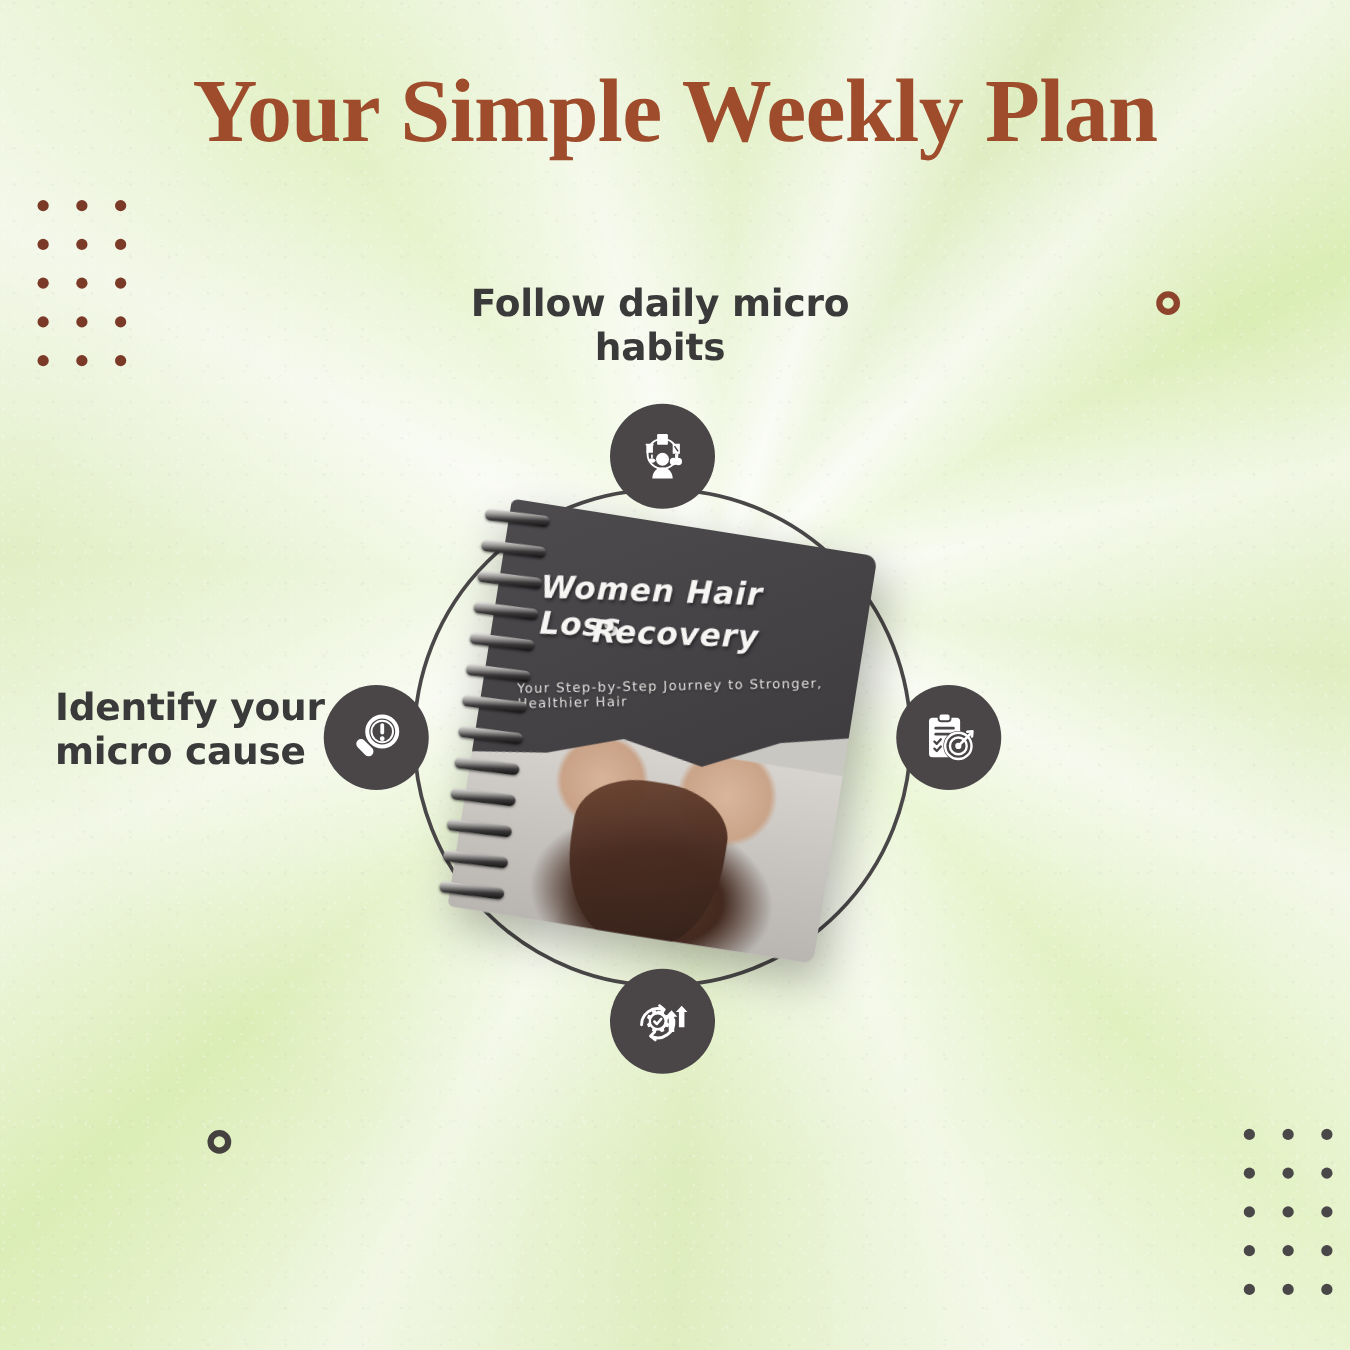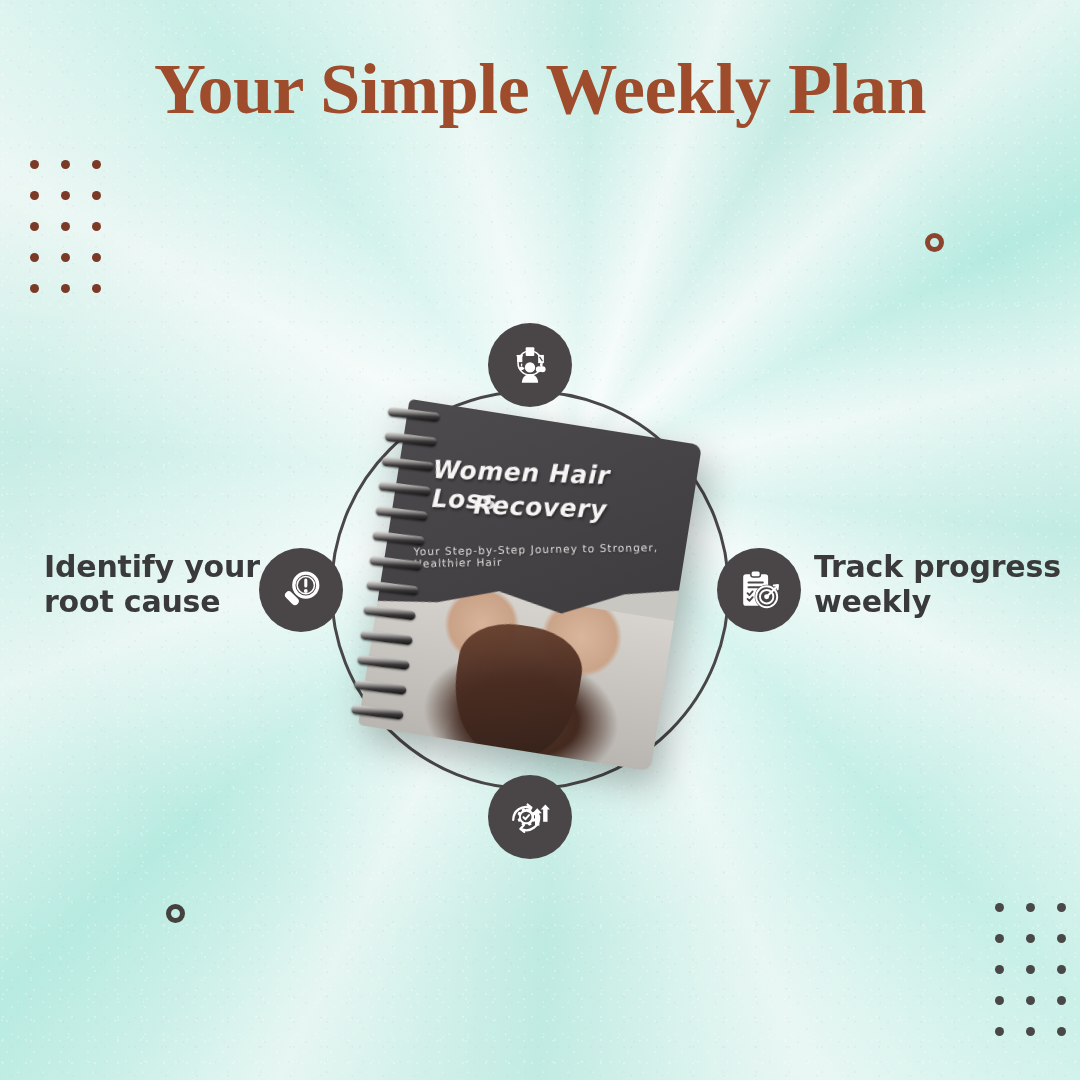--- a/index.html
+++ b/index.html
@@ -7,21 +7,21 @@
   body {
     font-family:"Liberation Sans", sans-serif;
     background:#f2f1ef;
     position:relative;
   }
 
   
   #canvas {
     position:absolute; inset:0;
     width:1080px; height:1080px;
-    background:#5eead4;
+    background:#bef264;
     overflow:hidden;
   }
   .bg-rays {
     position:absolute; inset:-20%;
     background:
       conic-gradient(from 18deg at 52% 46%,
         rgba(255,255,255,.95) 0deg,
         rgba(226,224,221,.55) 13deg,
         rgba(255,255,255,.95) 27deg,
         rgba(232,230,227,.45) 44deg,
@@ -296,53 +296,53 @@
         <path d="M12 27.5c1.8-2.4 4.6-2.4 6.4 0-1.8 2.6-4.6 2.6-6.4 0z" fill="#fff" stroke="none"></path>
         <path d="M15.2 25.5v-3" stroke="#fff" stroke-width="1.4"></path>
         <circle cx="33.2" cy="28.4" r="3.1" fill="#fff" stroke="none"></circle>
         <circle cx="37.2" cy="28.4" r="3.1" fill="#fff" stroke="none"></circle>
         <path d="M35.2 25.4v-3.2" stroke="#fff" stroke-width="1.4"></path>
         <circle cx="24" cy="26.5" r="5.4" fill="#fff" stroke="none"></circle>
         <path d="M15.5 42.5c0-5.4 3.8-9.2 8.5-9.2s8.5 3.8 8.5 9.2z" fill="#fff" stroke="none"></path>
       </svg>
     </span>
   </div>
+  <div class="label label-top">Follow daily micro habits</div>
 
   <div class="node node-left">
     <span>
       <svg viewBox="0 0 48 48" fill="none">
         <circle cx="29" cy="19" r="12.5" fill="none" stroke="#fff" stroke-width="3.4"></circle>
         <circle cx="29" cy="19" r="9" fill="none" stroke="#fff" stroke-width="1.6"></circle>
         <rect x="27.4" y="12" width="3.2" height="9.5" rx="1.6" fill="#fff"></rect>
         <circle cx="29" cy="25" r="2" fill="#fff"></circle>
         <rect x="6" y="28.5" width="17" height="8" rx="4" fill="#fff" transform="rotate(45 14.5 32.5)"></rect>
       </svg>
     </span>
   </div>
-  <div class="label label-left">Identify your root cause</div>
+  <div class="label label-left">Identify your micro cause</div>
 
   <div class="node node-right">
     <span>
       <svg viewBox="0 0 48 48" fill="none">
         <rect x="7.5" y="7.5" width="26" height="33" rx="3" fill="#fff"></rect>
         <rect x="15.5" y="4" width="10" height="6.5" rx="2.4" fill="#fff" stroke="#4a4648" stroke-width="1.6"></rect>
         <rect x="12" y="15" width="17" height="2.3" rx="1.1" fill="#4a4648"></rect>
         <rect x="12" y="20" width="17" height="2.3" rx="1.1" fill="#4a4648"></rect>
         <path d="M12 27.3l2 2 3.4-3.8" stroke="#4a4648" stroke-width="1.9" stroke-linecap="round" stroke-linejoin="round"></path>
         <path d="M12 33.3l2 2 3.4-3.8" stroke="#4a4648" stroke-width="1.9" stroke-linecap="round" stroke-linejoin="round"></path>
         <circle cx="32" cy="31" r="12.5" fill="#4a4648"></circle>
         <circle cx="32" cy="31" r="11" fill="none" stroke="#fff" stroke-width="2"></circle>
         <circle cx="32" cy="31" r="7" fill="none" stroke="#fff" stroke-width="2"></circle>
         <circle cx="32" cy="31" r="2.6" fill="#fff"></circle>
         <path d="M32 31L43 20" stroke="#fff" stroke-width="2.2" stroke-linecap="round"></path>
         <path d="M39.4 19.2l4.4-.4-.4 4.4" fill="none" stroke="#fff" stroke-width="2.1" stroke-linecap="round" stroke-linejoin="round"></path>
       </svg>
     </span>
   </div>
-  <div class="label label-right">Track progress weekly</div>
 
   <div class="node node-bottom">
     <span>
       <svg viewBox="0 0 48 48" fill="none">
         <path d="M6.5 27a13.5 13.5 0 0 1 18-12.8" stroke="#fff" stroke-width="2.4" fill="none" stroke-linecap="round"></path>
         <path d="M21.5 11l4 3.3-3.6 3.6" stroke="#fff" stroke-width="2.3" fill="none" stroke-linecap="round" stroke-linejoin="round"></path>
         <path d="M33.5 23a13.5 13.5 0 0 1-19 13.6" stroke="#fff" stroke-width="2.4" fill="none" stroke-linecap="round"></path>
         <path d="M18 39.6l-4-3.3 3.6-3.6" stroke="#fff" stroke-width="2.3" fill="none" stroke-linecap="round" stroke-linejoin="round"></path>
         <path d="M20 14.6l2.3.55.95-2.2 2.5.95.2-2.4 2.6.3-.55-2.35 2.4-.45-1.25-2.05 2-1.35-1.85-1.55 1.35-2-2.25-.7.6-2.3" fill="none" stroke="none"></path>
         <g transform="translate(20,24)">

